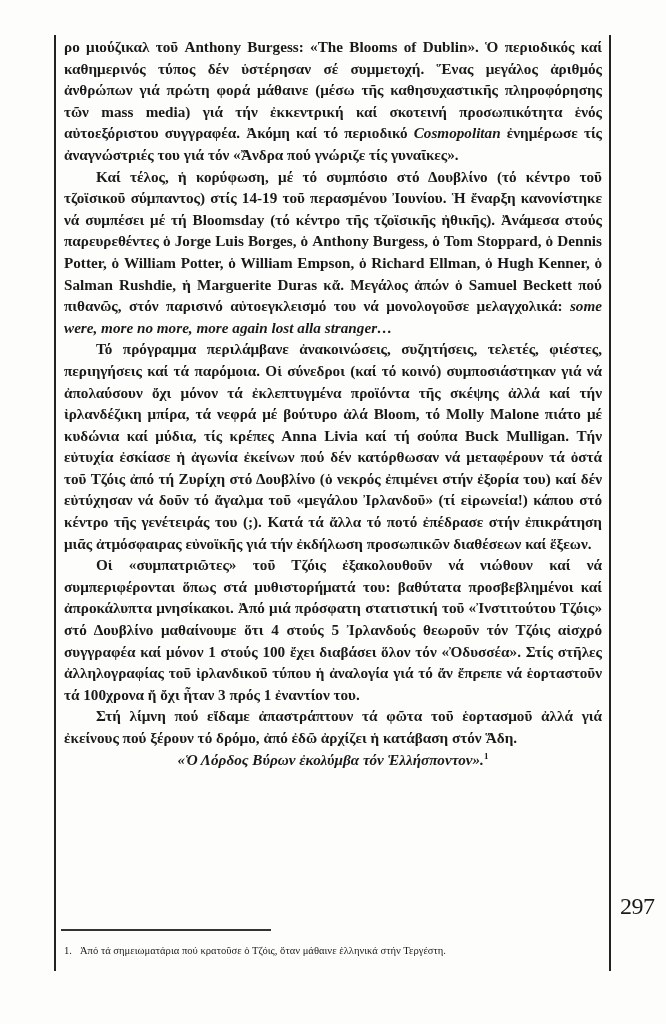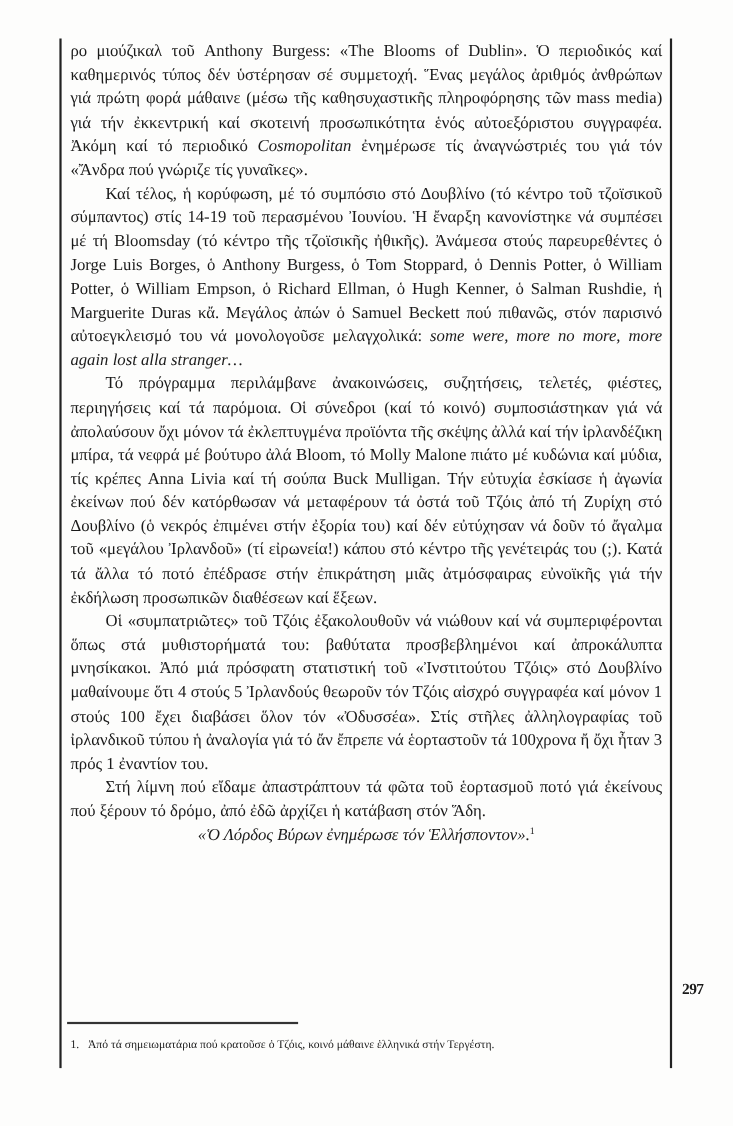--- a/index.html
+++ b/index.html
@@ -7,30 +7,29 @@
     width: 666px; height: 1024px; background: #fdfdfc; position: relative; overflow: hidden;
     font-family: "Liberation Serif", "DejaVu Serif", serif; color: #1a1a1a;
   }
   .vline { position: absolute; width: 2px; background: #222; }
   #left-rule { left: 54px; top: 35px; height: 936px; }
   #right-rule { left: 609px; top: 35px; height: 936px; }
   #text-block {
     position: absolute; left: 64px; top: 36px; width: 538px;
     font-size: 15.2px; line-height: 21.6px; text-align: justify;
   }
-  #text-block p { margin: 0; }
+  #text-block p { margin: 0; font-weight: bold; }
   .indent { text-indent: 32px; }
   .gap { margin-top: 22px !important; }
   .it { font-style: italic; }
   .center { text-align: center; }
   sup { font-size: 9px; line-height: 0; vertical-align: 6px; }
   #page-number {
-    position: absolute; left: 620px; top: 893px; font-size: 14px; letter-spacing: -0.5px;
+    position: absolute; left: 620px; top: 893px; font-size: 24px; letter-spacing: -0.5px;
     font-family: "Liberation Serif", serif;
-    font-weight: bold;
   }
   #footnote-rule { position: absolute; left: 61px; top: 929px; width: 210px; height: 2px; background: #333; }
   #footnote {
     position: absolute; left: 64px; top: 944px; width: 540px; font-size: 10.6px; line-height: 14px;
   }
   #footnote .num { margin-right: 8px; }
 </style>
 </head>
 <body>
 
@@ -40,22 +39,22 @@
 <div id="text-block">
   <p><span>ρο μιούζικαλ τοῦ Anthony Burgess: «The Blooms of Dublin». Ὁ περιοδικός καί καθημερινός τύπος δέν ὑστέρησαν σέ συμμετοχή. Ἕνας μεγάλος ἀριθμός ἀνθρώπων γιά πρώτη φορά μάθαινε (μέσω τῆς καθησυχαστικῆς πληροφόρησης τῶν mass media) γιά τήν ἐκκεντρική καί σκοτεινή προσωπικότητα ἑνός αὐτοεξόριστου συγγραφέα. Ἀκόμη καί τό περιοδικό </span><span class="it">Cosmopolitan</span><span> ἐνημέρωσε τίς ἀναγνώστριές του γιά τόν «Ἄνδρα πού γνώριζε τίς γυναῖκες».</span></p>
 
   <p class="indent"><span>Καί τέλος, ἡ κορύφωση, μέ τό συμπόσιο στό Δουβλίνο (τό κέντρο τοῦ τζοϊσικοῦ σύμπαντος) στίς 14-19 τοῦ περασμένου Ἰουνίου. Ἡ ἔναρξη κανονίστηκε νά συμπέσει μέ τή Bloomsday (τό κέντρο τῆς τζοϊσικῆς ἠθικῆς). Ἀνάμεσα στούς παρευρεθέντες ὁ Jorge Luis Borges, ὁ Anthony Burgess, ὁ Tom Stoppard, ὁ Dennis Potter, ὁ William Potter, ὁ William Empson, ὁ Richard Ellman, ὁ Hugh Kenner, ὁ Salman Rushdie, ἡ Marguerite Duras κἄ. Μεγάλος ἀπών ὁ Samuel Beckett πού πιθανῶς, στόν παρισινό αὐτοεγκλεισμό του νά μονολογοῦσε μελαγχολικά: </span><span class="it">some were, more no more, more again lost alla stranger…</span></p>
 
   <p class="indent"><span>Τό πρόγραμμα περιλάμβανε ἀνακοινώσεις, συζητήσεις, τελετές, φιέστες, περιηγήσεις καί τά παρόμοια. Οἱ σύνεδροι (καί τό κοινό) συμποσιάστηκαν γιά νά ἀπολαύσουν ὄχι μόνον τά ἐκλεπτυγμένα προϊόντα τῆς σκέψης ἀλλά καί τήν ἰρλανδέζικη μπίρα, τά νεφρά μέ βούτυρο ἀλά Bloom, τό Molly Malone πιάτο μέ κυδώνια καί μύδια, τίς κρέπες Anna Livia καί τή σούπα Buck Mulligan. Τήν εὐτυχία ἐσκίασε ἡ ἀγωνία ἐκείνων πού δέν κατόρθωσαν νά μεταφέρουν τά ὀστά τοῦ Τζόις ἀπό τή Ζυρίχη στό Δουβλίνο (ὁ νεκρός ἐπιμένει στήν ἐξορία του) καί δέν εὐτύχησαν νά δοῦν τό ἄγαλμα τοῦ «μεγάλου Ἰρλανδοῦ» (τί εἰρωνεία!) κάπου στό κέντρο τῆς γενέτειράς του (;). Κατά τά ἄλλα τό ποτό ἐπέδρασε στήν ἐπικράτηση μιᾶς ἀτμόσφαιρας εὐνοϊκῆς γιά τήν ἐκδήλωση προσωπικῶν διαθέσεων καί ἕξεων.</span></p>
 
   <p class="indent"><span>Οἱ «συμπατριῶτες» τοῦ Τζόις ἐξακολουθοῦν νά νιώθουν καί νά συμπεριφέρονται ὅπως στά μυθιστορήματά του: βαθύτατα προσβεβλημένοι καί ἀπροκάλυπτα μνησίκακοι. Ἀπό μιά πρόσφατη στατιστική τοῦ «Ἰνστιτούτου Τζόις» στό Δουβλίνο μαθαίνουμε ὅτι 4 στούς 5 Ἰρλανδούς θεωροῦν τόν Τζόις αἰσχρό συγγραφέα καί μόνον 1 στούς 100 ἔχει διαβάσει ὅλον τόν «Ὀδυσσέα». Στίς στῆλες ἀλληλογραφίας τοῦ ἰρλανδικοῦ τύπου ἡ ἀναλογία γιά τό ἄν ἔπρεπε νά ἑορταστοῦν τά 100χρονα ἤ ὄχι ἦταν 3 πρός 1 ἐναντίον του.</span></p>
 
 
-  <p class="indent"><span>Στή λίμνη πού εἴδαμε ἀπαστράπτουν τά φῶτα τοῦ ἑορτασμοῦ ποτό γιά ἐκείνους πού ξέρουν τό δρόμο, ἀπό ἐδῶ ἀρχίζει ἡ κατάβαση στόν Ἅδη.</span></p>
-  <p class="center"><span class="it">«Ὁ Λόρδος Βύρων ἐνημέρωσε τόν Ἑλλήσποντον».</span><sup>1</sup></p>
+  <p class="indent"><span>Στή λίμνη πού εἴδαμε ἀπαστράπτουν τά φῶτα τοῦ ἑορτασμοῦ ἀλλά γιά ἐκείνους πού ξέρουν τό δρόμο, ἀπό ἐδῶ ἀρχίζει ἡ κατάβαση στόν Ἅδη.</span></p>
+  <p class="center"><span class="it">«Ὁ Λόρδος Βύρων ἐκολύμβα τόν Ἑλλήσποντον».</span><sup>1</sup></p>
 </div>
 
 <div id="page-number">297</div>
 
 <div id="footnote-rule"></div>
 <div id="footnote">
-  <span class="num">1.</span><span>Ἀπό τά σημειωματάρια πού κρατοῦσε ὁ Τζόις, κοινό μάθαινε ἑλληνικά στήν Τεργέστη.</span>
+  <span class="num">1.</span><span>Ἀπό τά σημειωματάρια πού κρατοῦσε ὁ Τζόις, ὅταν μάθαινε ἑλληνικά στήν Τεργέστη.</span>
 </div>
 
 </body></html>

